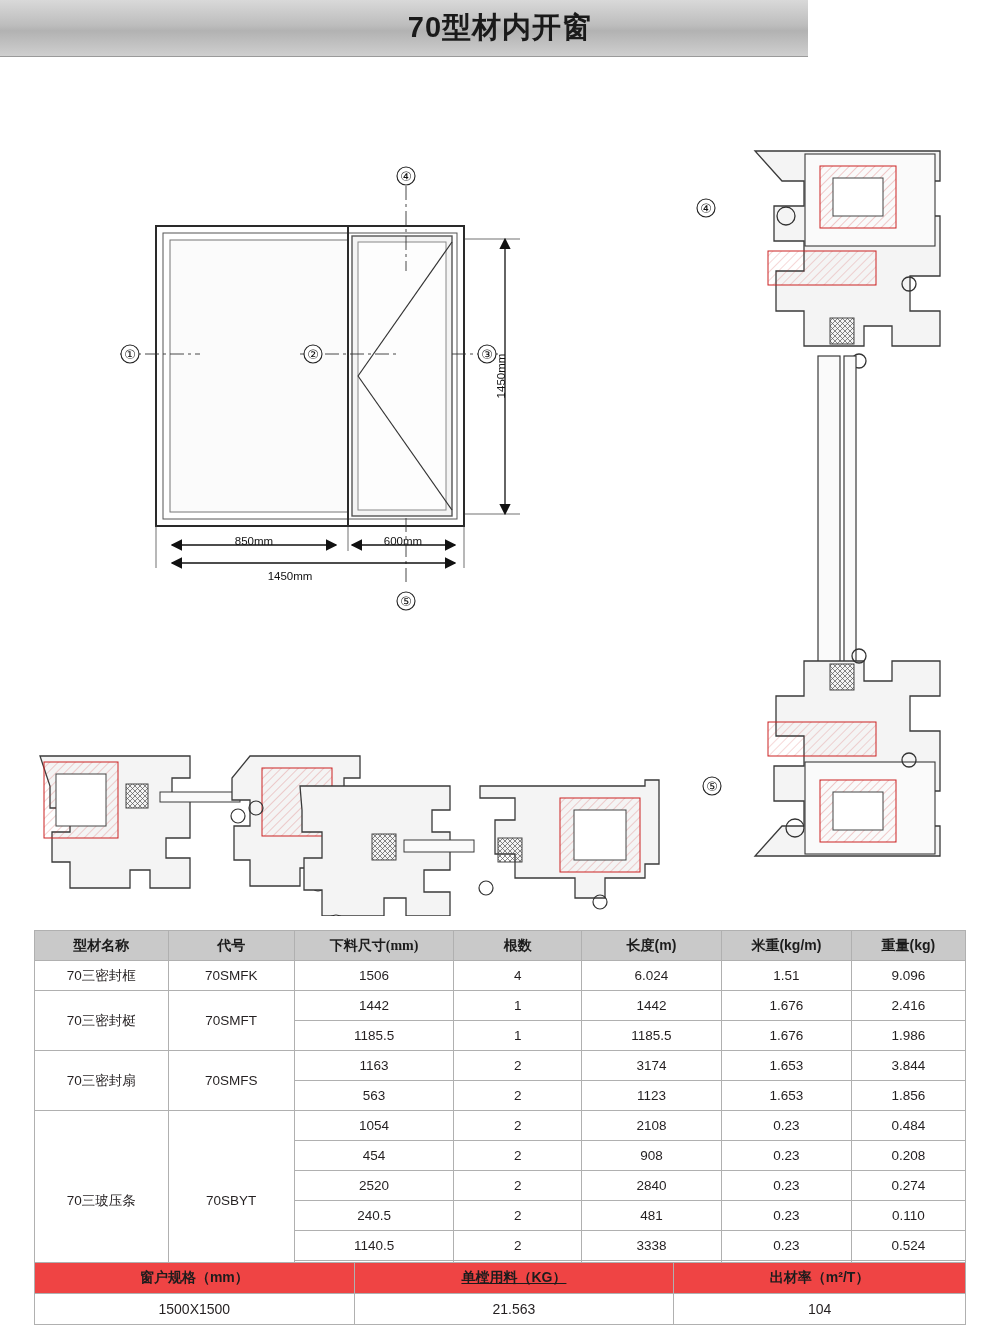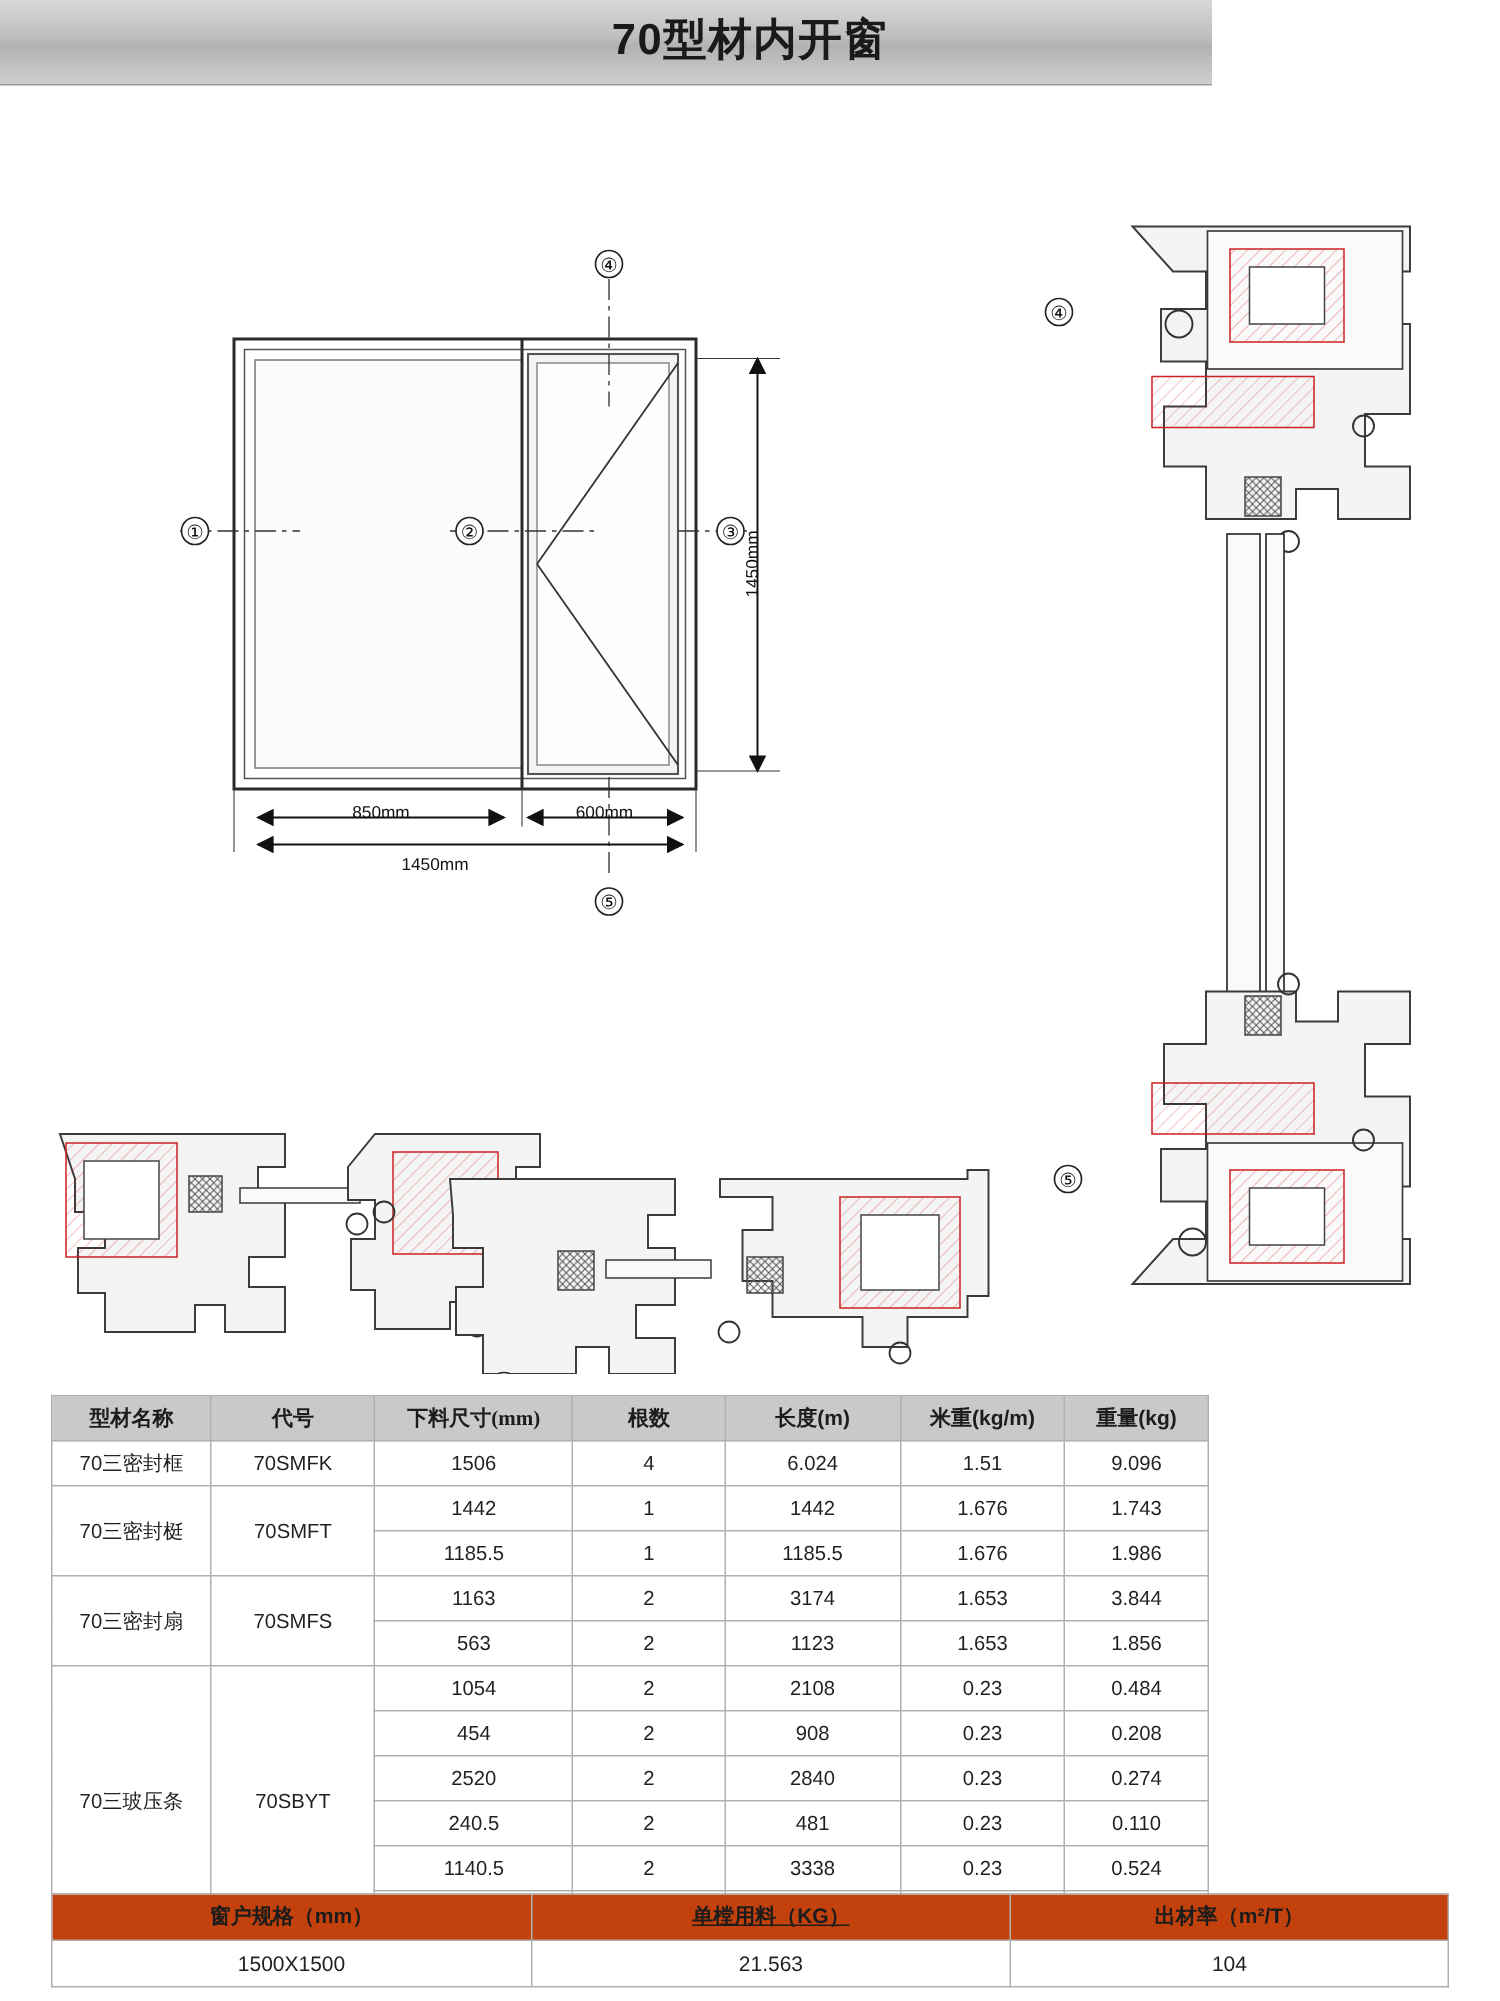--- a/index.html
+++ b/index.html
@@ -17,34 +17,34 @@
   .header-title{
     position:absolute;left:0;top:0;width:1000px;height:56px;
     line-height:54px;text-align:center;
     font-size:29px;font-weight:bold;letter-spacing:1px;color:#1a1a1a;
   }
   
   .canvas{position:absolute;left:0;top:56px;width:1000px;height:860px;}
   svg{display:block;}
   
   .table-wrap{position:absolute;left:34px;top:930px;width:932px;}
-  table{border-collapse:collapse;width:772px;font-size:13.5px;}
+  table{border-collapse:collapse;width:932px;font-size:13.5px;}
   th,td{border:1px solid #b0b0b0;text-align:center;padding:0;height:29px;}
   thead th{background:#c9c9c9;font-weight:bold;font-size:14px;color:#1c1c1c;}
   td{background:#ffffff;}
   .name-col{width:134px;}
   .code-col{width:126px;}
   .size-col{width:160px;font-family:Liberation Serif, serif;}
   .count-col{width:128px;}
   .len-col{width:140px;}
   .mw-col{width:130px;}
   .wt-col{width:114px;}
   .table2-wrap{position:absolute;left:34px;top:1262px;width:932px;}
   table.t2{width:932px;}
-  table.t2 th{background:#c2410c;height:30px;}
+  table.t2 th{background:#ef4444;height:30px;}
   table.t2 td{height:30px;font-size:14px;}
   .t2a{width:320px;}
   .t2b{width:320px;text-decoration:underline;}
   .t2c{width:292px;}
 </style>
 </head>
 <body>
 
 <div class="header">
   <div class="header-title">70型材内开窗</div>
@@ -212,21 +212,21 @@
         <td>9.096</td>
       </tr>
 
       <tr>
         <td rowspan="2">70三密封梃</td>
         <td rowspan="2">70SMFT</td>
         <td>1442</td>
         <td>1</td>
         <td>1442</td>
         <td>1.676</td>
-        <td>1.743</td>
+        <td>2.416</td>
       </tr>
       <tr>
         <td>1185.5</td>
         <td>1</td>
         <td>1185.5</td>
         <td>1.676</td>
         <td>1.986</td>
       </tr>
 
       <tr>

